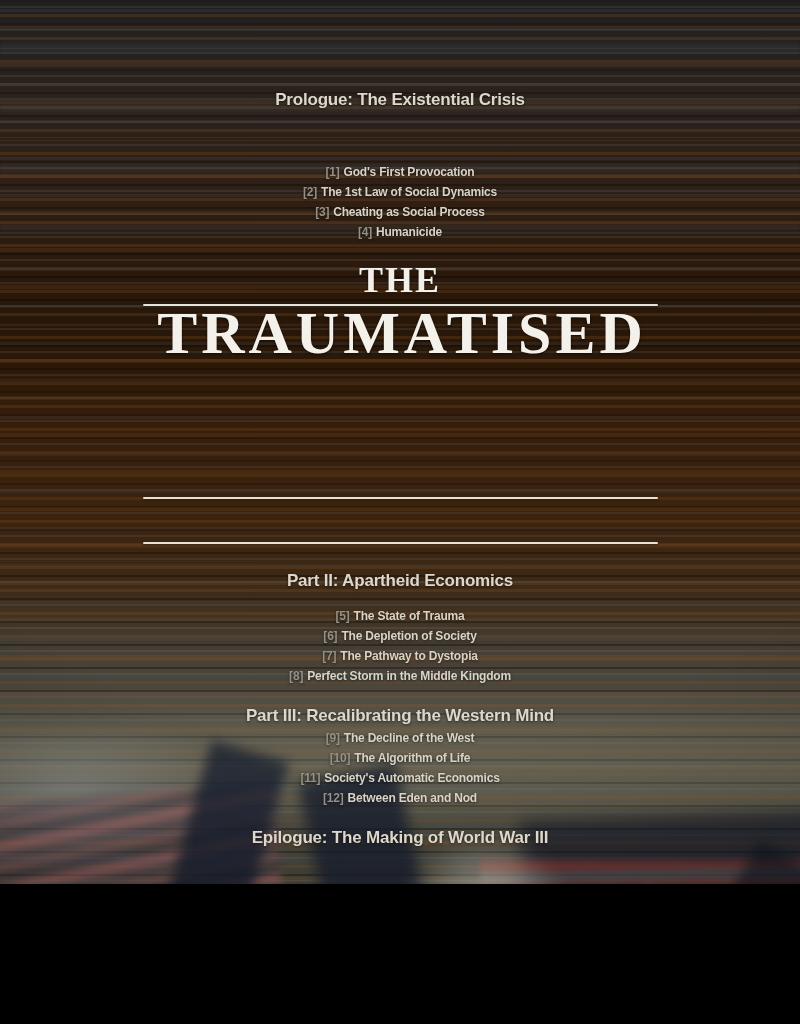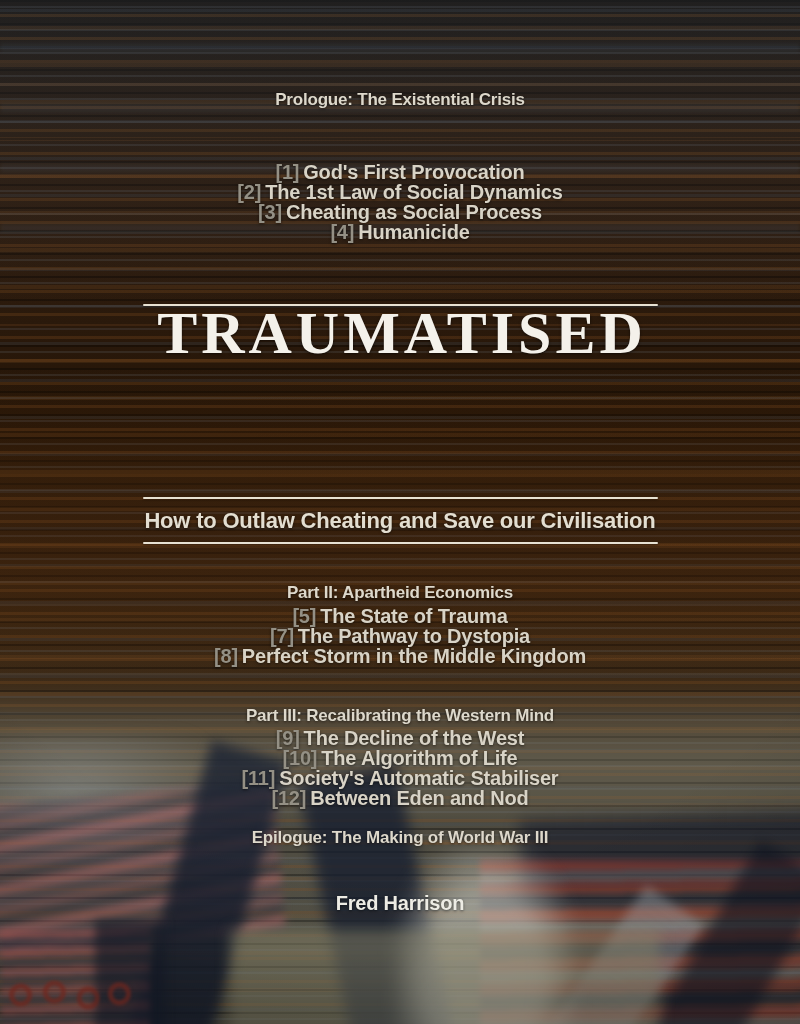--- a/index.html
+++ b/index.html
@@ -1,18 +1,18 @@
 <!DOCTYPE html>
 <html><head>
 <meta charset="utf-8">
 <style>
   html,body{margin:0;padding:0;background:#000;}
   .cover{
     position:relative;
-    width:800px;height:1024px;
+    width:800px;height:884px;
     overflow:hidden;
     font-family:"Liberation Sans",sans-serif;
     background:#7f1d1d;
   }
   .bg{position:absolute;pointer-events:none;}
   .bg-base{
     inset:0;
     background:linear-gradient(180deg,
       #120d09 0%, #1c140e 5%, #271a10 12%, #2e1d10 22%,
       #2a190b 32%, #241406 42%, #2b1a0b 52%, #35220f 60%,
@@ -104,21 +104,21 @@
   .bg-vignette{
     inset:0;
     background:radial-gradient(120% 90% at 50% 35%, transparent 55%, rgba(0,0,0,0.28) 100%);
   }
 
   .text-layer{position:absolute;inset:0;text-align:center;}
   .tblock{position:absolute;left:0;right:0;text-align:center;
     text-shadow:0 1px 3px rgba(0,0,0,0.55);}
   .toc-heading{
     font-size:17px;font-weight:bold;color:#ddd8cb;letter-spacing:-0.2px;line-height:20px;}
-  .chapters{line-height:20px;font-size:20px;font-weight:bold;letter-spacing:-0.2px;}
+  .chapters{line-height:20px;font-size:12px;font-weight:bold;letter-spacing:-0.2px;}
   .ch .num{color:#949085;font-weight:bold;margin-right:4px;}
   .ch .ct{color:#d8d3c6;}
   .title-the{
     font-family:"Liberation Serif",serif;font-weight:bold;
     font-size:36px;line-height:36px;letter-spacing:2px;color:#f3f0e9;}
   .title-traumatised{
     font-family:"Liberation Serif",serif;font-weight:bold;
     font-size:60px;line-height:60px;letter-spacing:4px;padding-left:4px;color:#f4f1ea;
     white-space:nowrap;}
   .title-society{font-size:134px;line-height:134px;font-weight:bold;color:#f4f1ea;white-space:nowrap;}
@@ -161,46 +161,47 @@
     <div class="tblock toc-heading" style="top:90px">Prologue: The Existential Crisis</div>
 
 
     <div class="tblock chapters" style="top:162px">
       <div class="ch"><span class="num">[1]</span><span class="ct">God's First Provocation</span></div>
       <div class="ch"><span class="num">[2]</span><span class="ct">The 1st Law of Social Dynamics</span></div>
       <div class="ch"><span class="num">[3]</span><span class="ct">Cheating as Social Process</span></div>
       <div class="ch"><span class="num">[4]</span><span class="ct">Humanicide</span></div>
     </div>
 
+    <div class="tblock title-the" style="top:262px">THE</div>
 
     <div class="rule" style="top:304px"></div>
 
     <div class="tblock title-traumatised" style="top:303px">TRAUMATISED</div>
 
 
     <div class="rule" style="top:497px"></div>
 
-    <div class="tblock subtitle" style="top:509px">How to Outlaw Cheating and Save our Civilisation</div>
 
     <div class="rule" style="top:542px"></div>
 
-    <div class="tblock toc-heading" style="top:583px">Part II: Apartheid Economics</div>
+    <div class="tblock toc-heading" style="top:571px">Part II: Apartheid Economics</div>
 
     <div class="tblock chapters" style="top:606px">
       <div class="ch"><span class="num">[5]</span><span class="ct">The State of Trauma</span></div>
+      <div class="ch"><span class="num">[6]</span><span class="ct">The Depletion of Society</span></div>
       <div class="ch"><span class="num">[7]</span><span class="ct">The Pathway to Dystopia</span></div>
       <div class="ch"><span class="num">[8]</span><span class="ct">Perfect Storm in the Middle Kingdom</span></div>
     </div>
 
     <div class="tblock toc-heading" style="top:706px">Part III: Recalibrating the Western Mind</div>
 
     <div class="tblock chapters" style="top:728px">
       <div class="ch"><span class="num">[9]</span><span class="ct">The Decline of the West</span></div>
       <div class="ch"><span class="num">[10]</span><span class="ct">The Algorithm of Life</span></div>
-      <div class="ch"><span class="num">[11]</span><span class="ct">Society's Automatic Stabiliser</span></div>
+      <div class="ch"><span class="num">[11]</span><span class="ct">Society's Automatic Economics</span></div>
       <div class="ch"><span class="num">[12]</span><span class="ct">Between Eden and Nod</span></div>
     </div>
 
     <div class="tblock toc-heading" style="top:828px">Epilogue: The Making of World War III</div>
 
     <div class="tblock author" style="top:888px">Fred Harrison</div>
 
   </div>
 </div>
 

